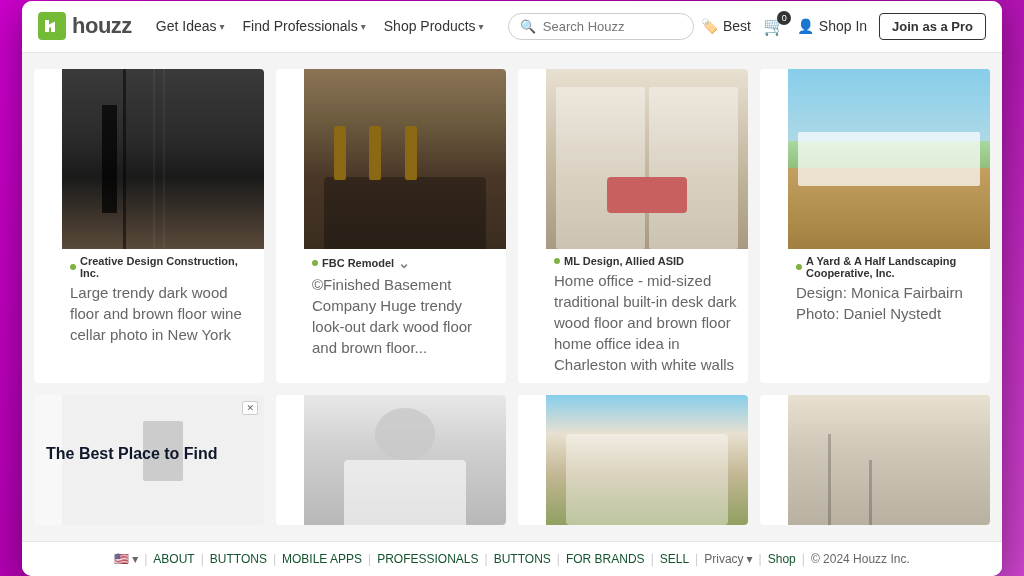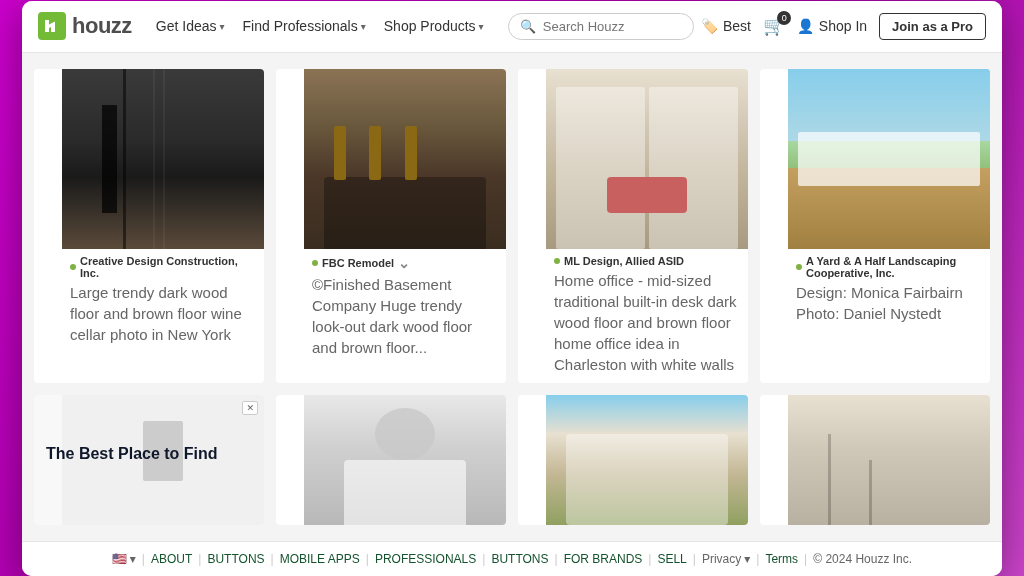--- a/index.html
+++ b/index.html
@@ -480,18 +480,18 @@
     <span class="footer-sep">|</span>
     <a class="footer-link">FOR BRANDS</a>
     <span class="footer-sep">|</span>
     <a class="footer-link">SELL</a>
     <span class="footer-sep">|</span>
     <div class="footer-privacy">
       <span>Privacy</span>
       <span>▾</span>
     </div>
     <span class="footer-sep">|</span>
-    <a class="footer-link">Terms</a>
+    <a class="footer-link">Shop</a>
     <span class="footer-sep">|</span>
     <span>© 2024 Houzz Inc.</span>
   </footer>
 
 </div>
 
 </body></html>

